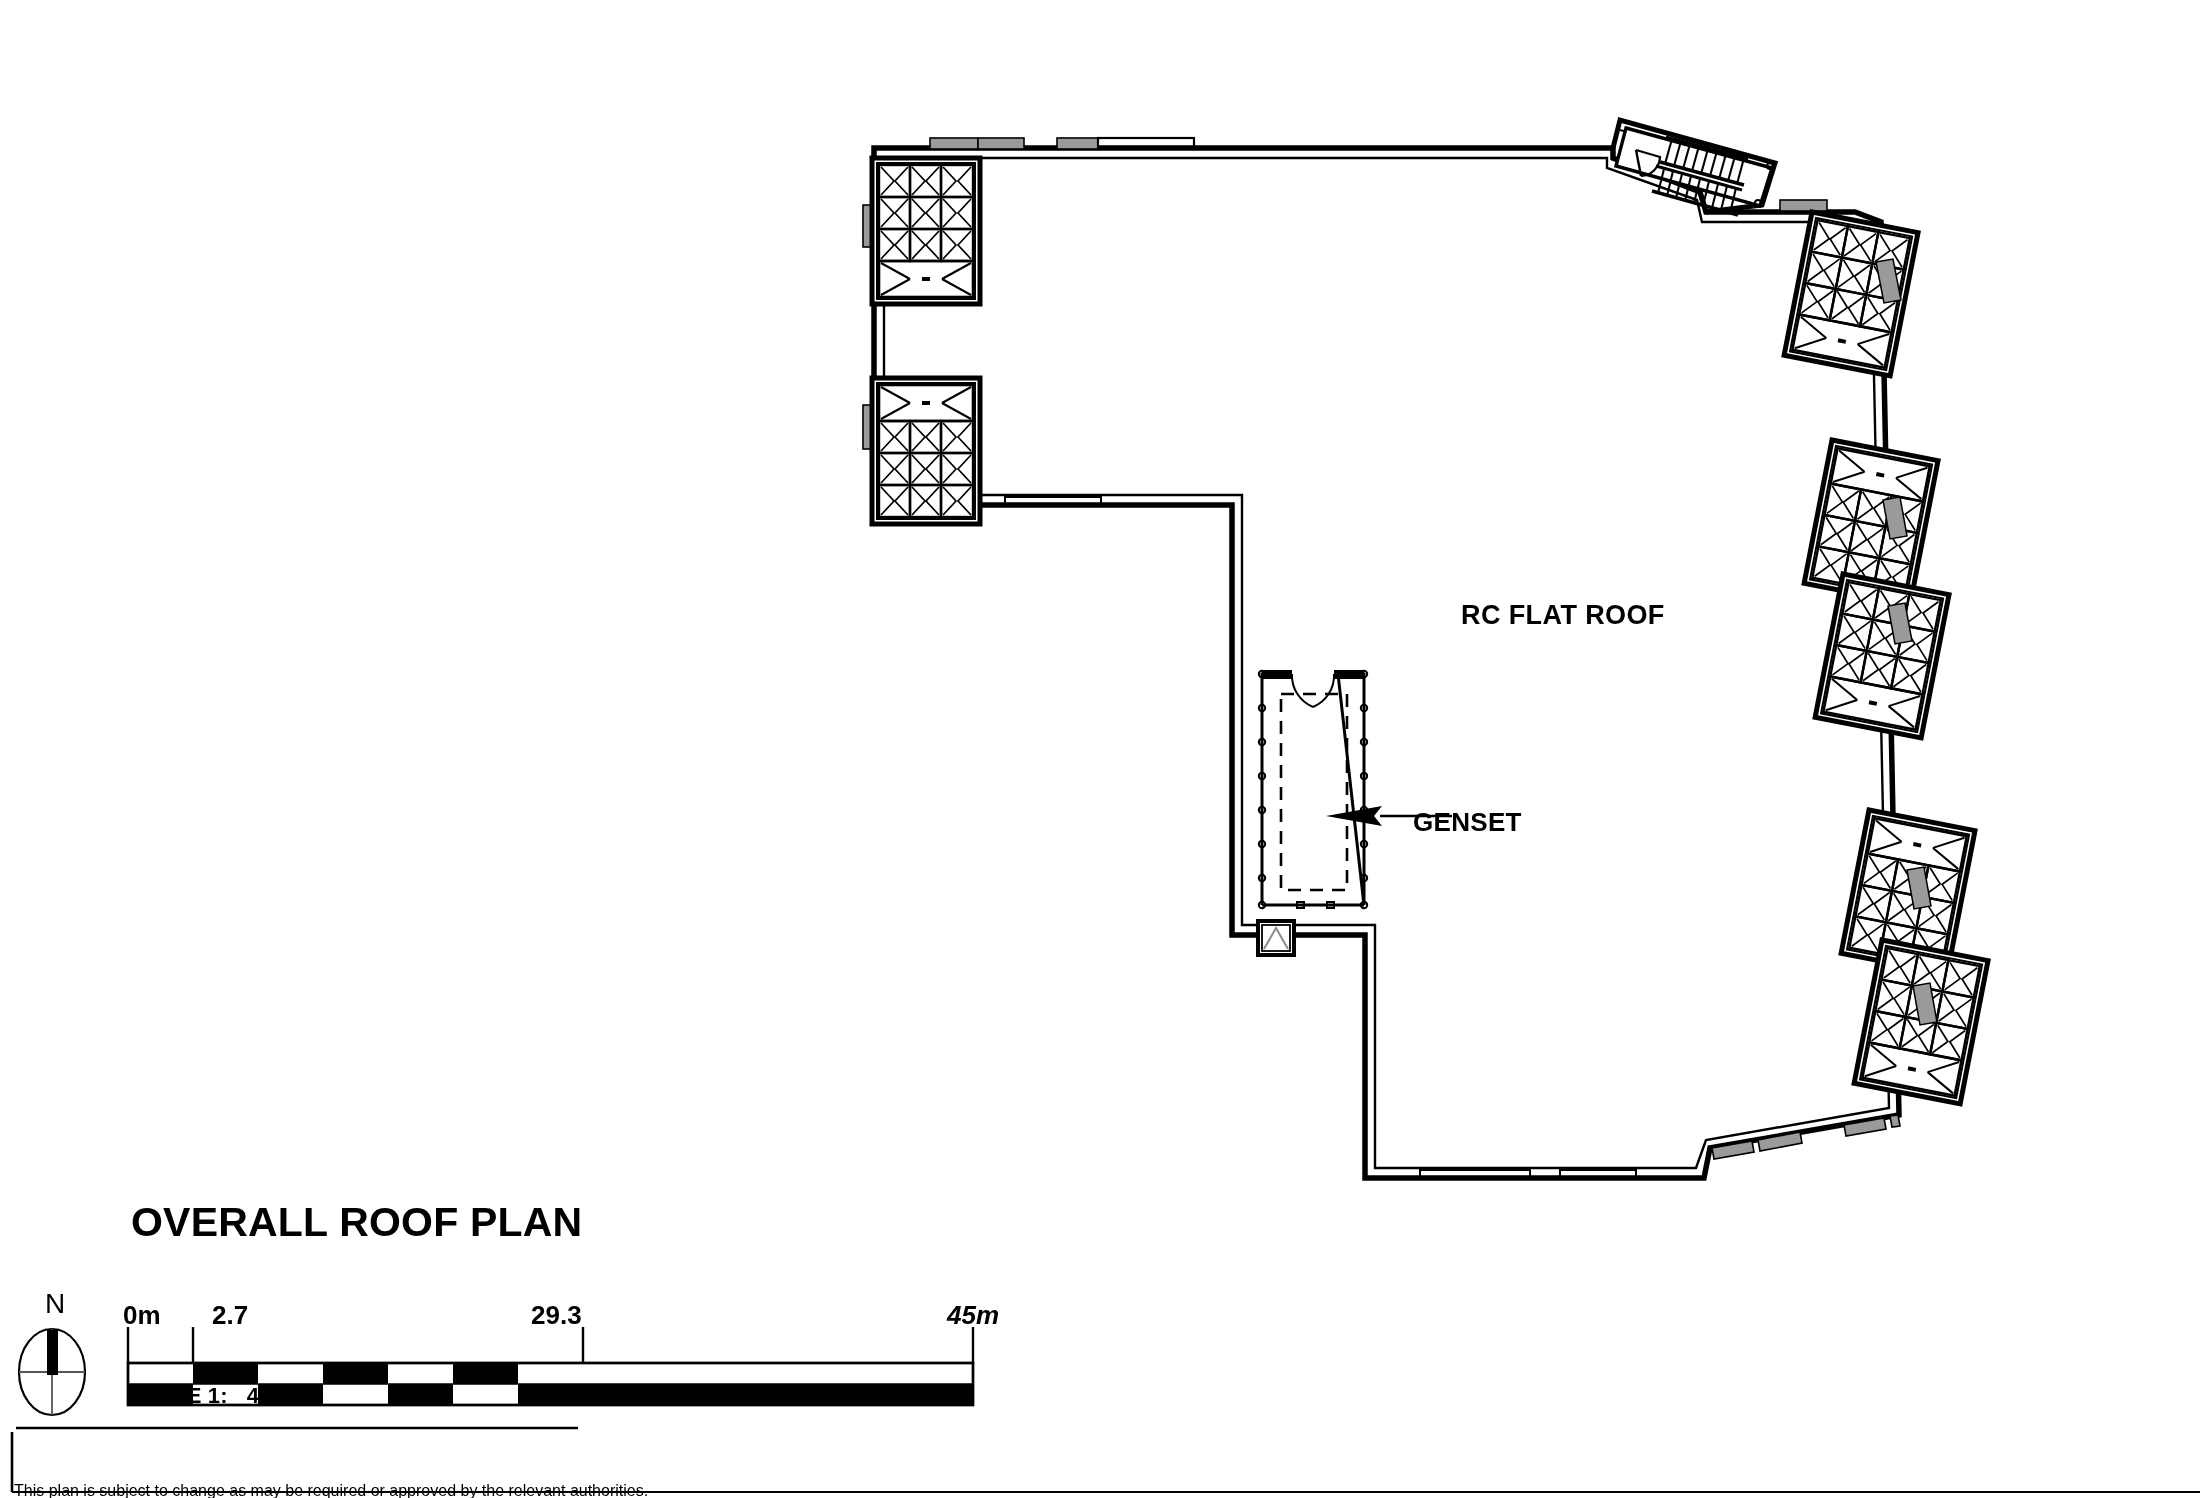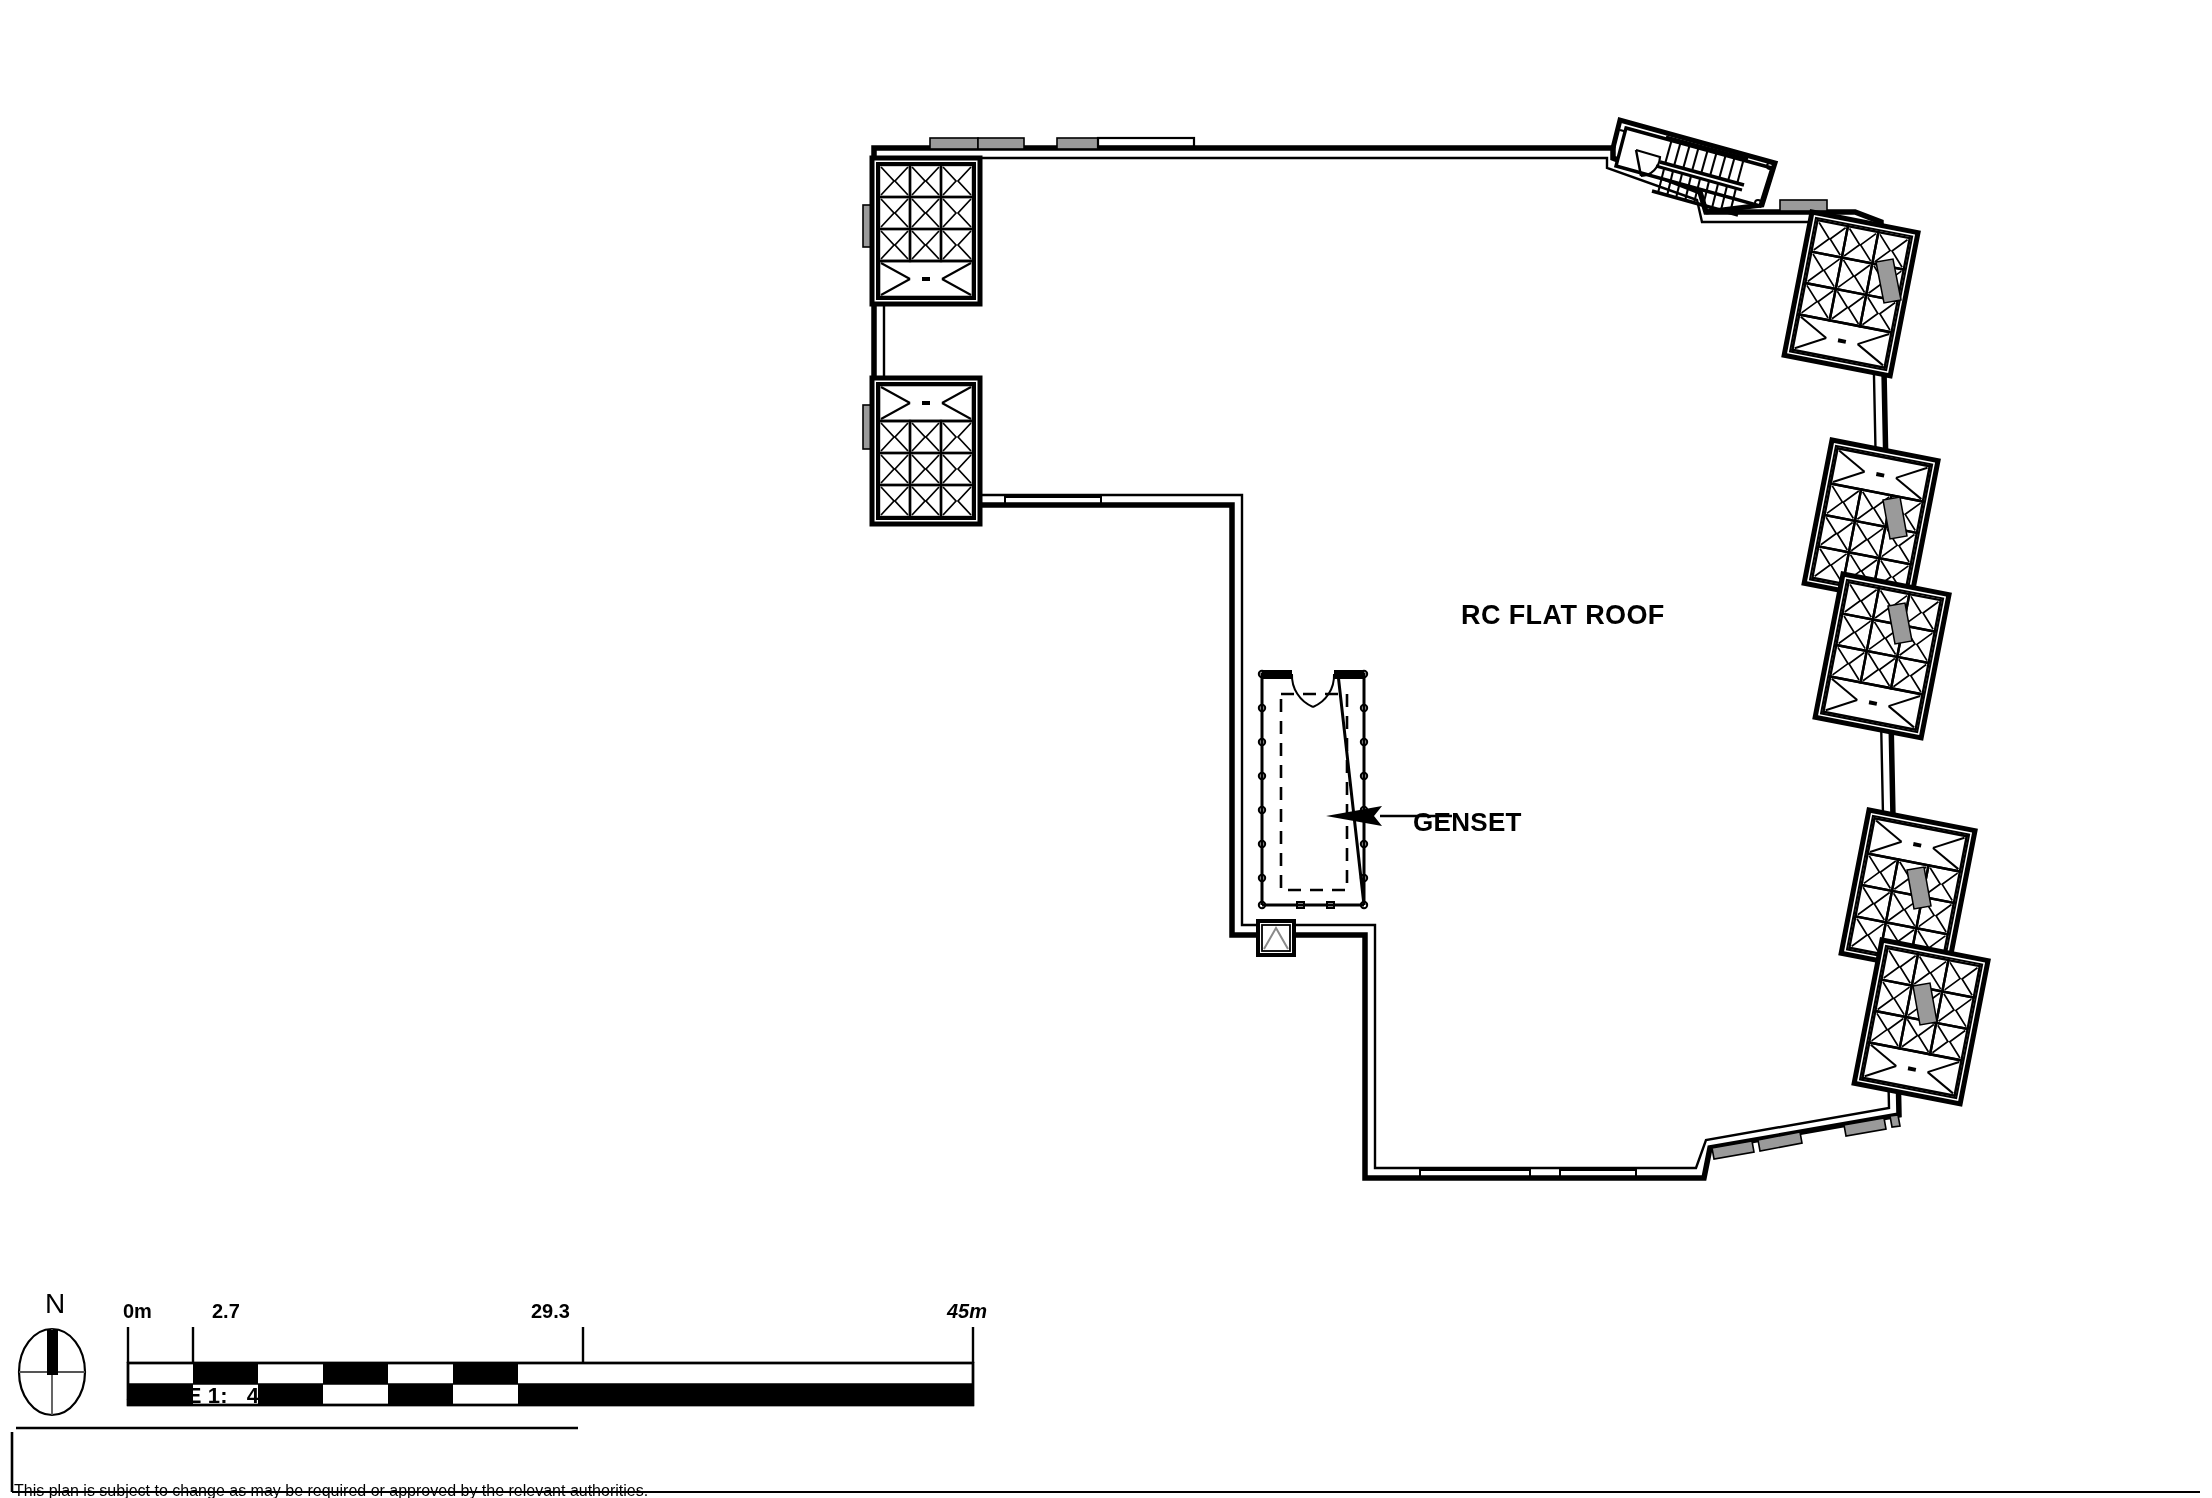--- a/index.html
+++ b/index.html
@@ -59,21 +59,21 @@
     letter-spacing: 0.2px;
   }
   #label-north {
     left: 45px;
     top: 1288px;
     font-size: 28px;
     font-weight: normal;
   }
   .tick-label {
     position: absolute;
-    font-size: 20px;
+    font-size: 26px;
     font-weight: bold;
     white-space: pre;
   }
   #tick-0   { left: 123px;  top: 1300px; }
   #tick-45  { left: 212px;  top: 1300px; }
   #tick-225 { left: 531px;  top: 1300px; }
   #tick-45m { left: 947px;  top: 1300px; font-style: italic; }
   #scale-text {
     left: 126px;
     top: 1383px;
@@ -367,20 +367,21 @@
 
     <line x1="16" y1="1428" x2="578" y2="1428" stroke="#000" stroke-width="2.6"></line>
     <line x1="12" y1="1432" x2="12" y2="1492" stroke="#000" stroke-width="2.6"></line>
     <line x1="12" y1="1492" x2="2200" y2="1492" stroke="#000" stroke-width="2.2"></line>
   </svg>
 
   <div class="lbl" id="label-rc-flat-roof">RC FLAT ROOF</div>
 
   <div class="lbl" id="label-genset">GENSET</div>
 
+  <div class="lbl" id="title-main">OVERALL ROOF PLAN</div>
 
   <div class="lbl" id="label-north">N</div>
 
   <div class="tick-label" id="tick-0">0m</div>
   <div class="tick-label" id="tick-45">2.7</div>
   <div class="tick-label" id="tick-225">29.3</div>
   <div class="tick-label" id="tick-45m">45m</div>
 
   <div class="lbl" id="scale-text">SCALE 1:   450</div>
 

